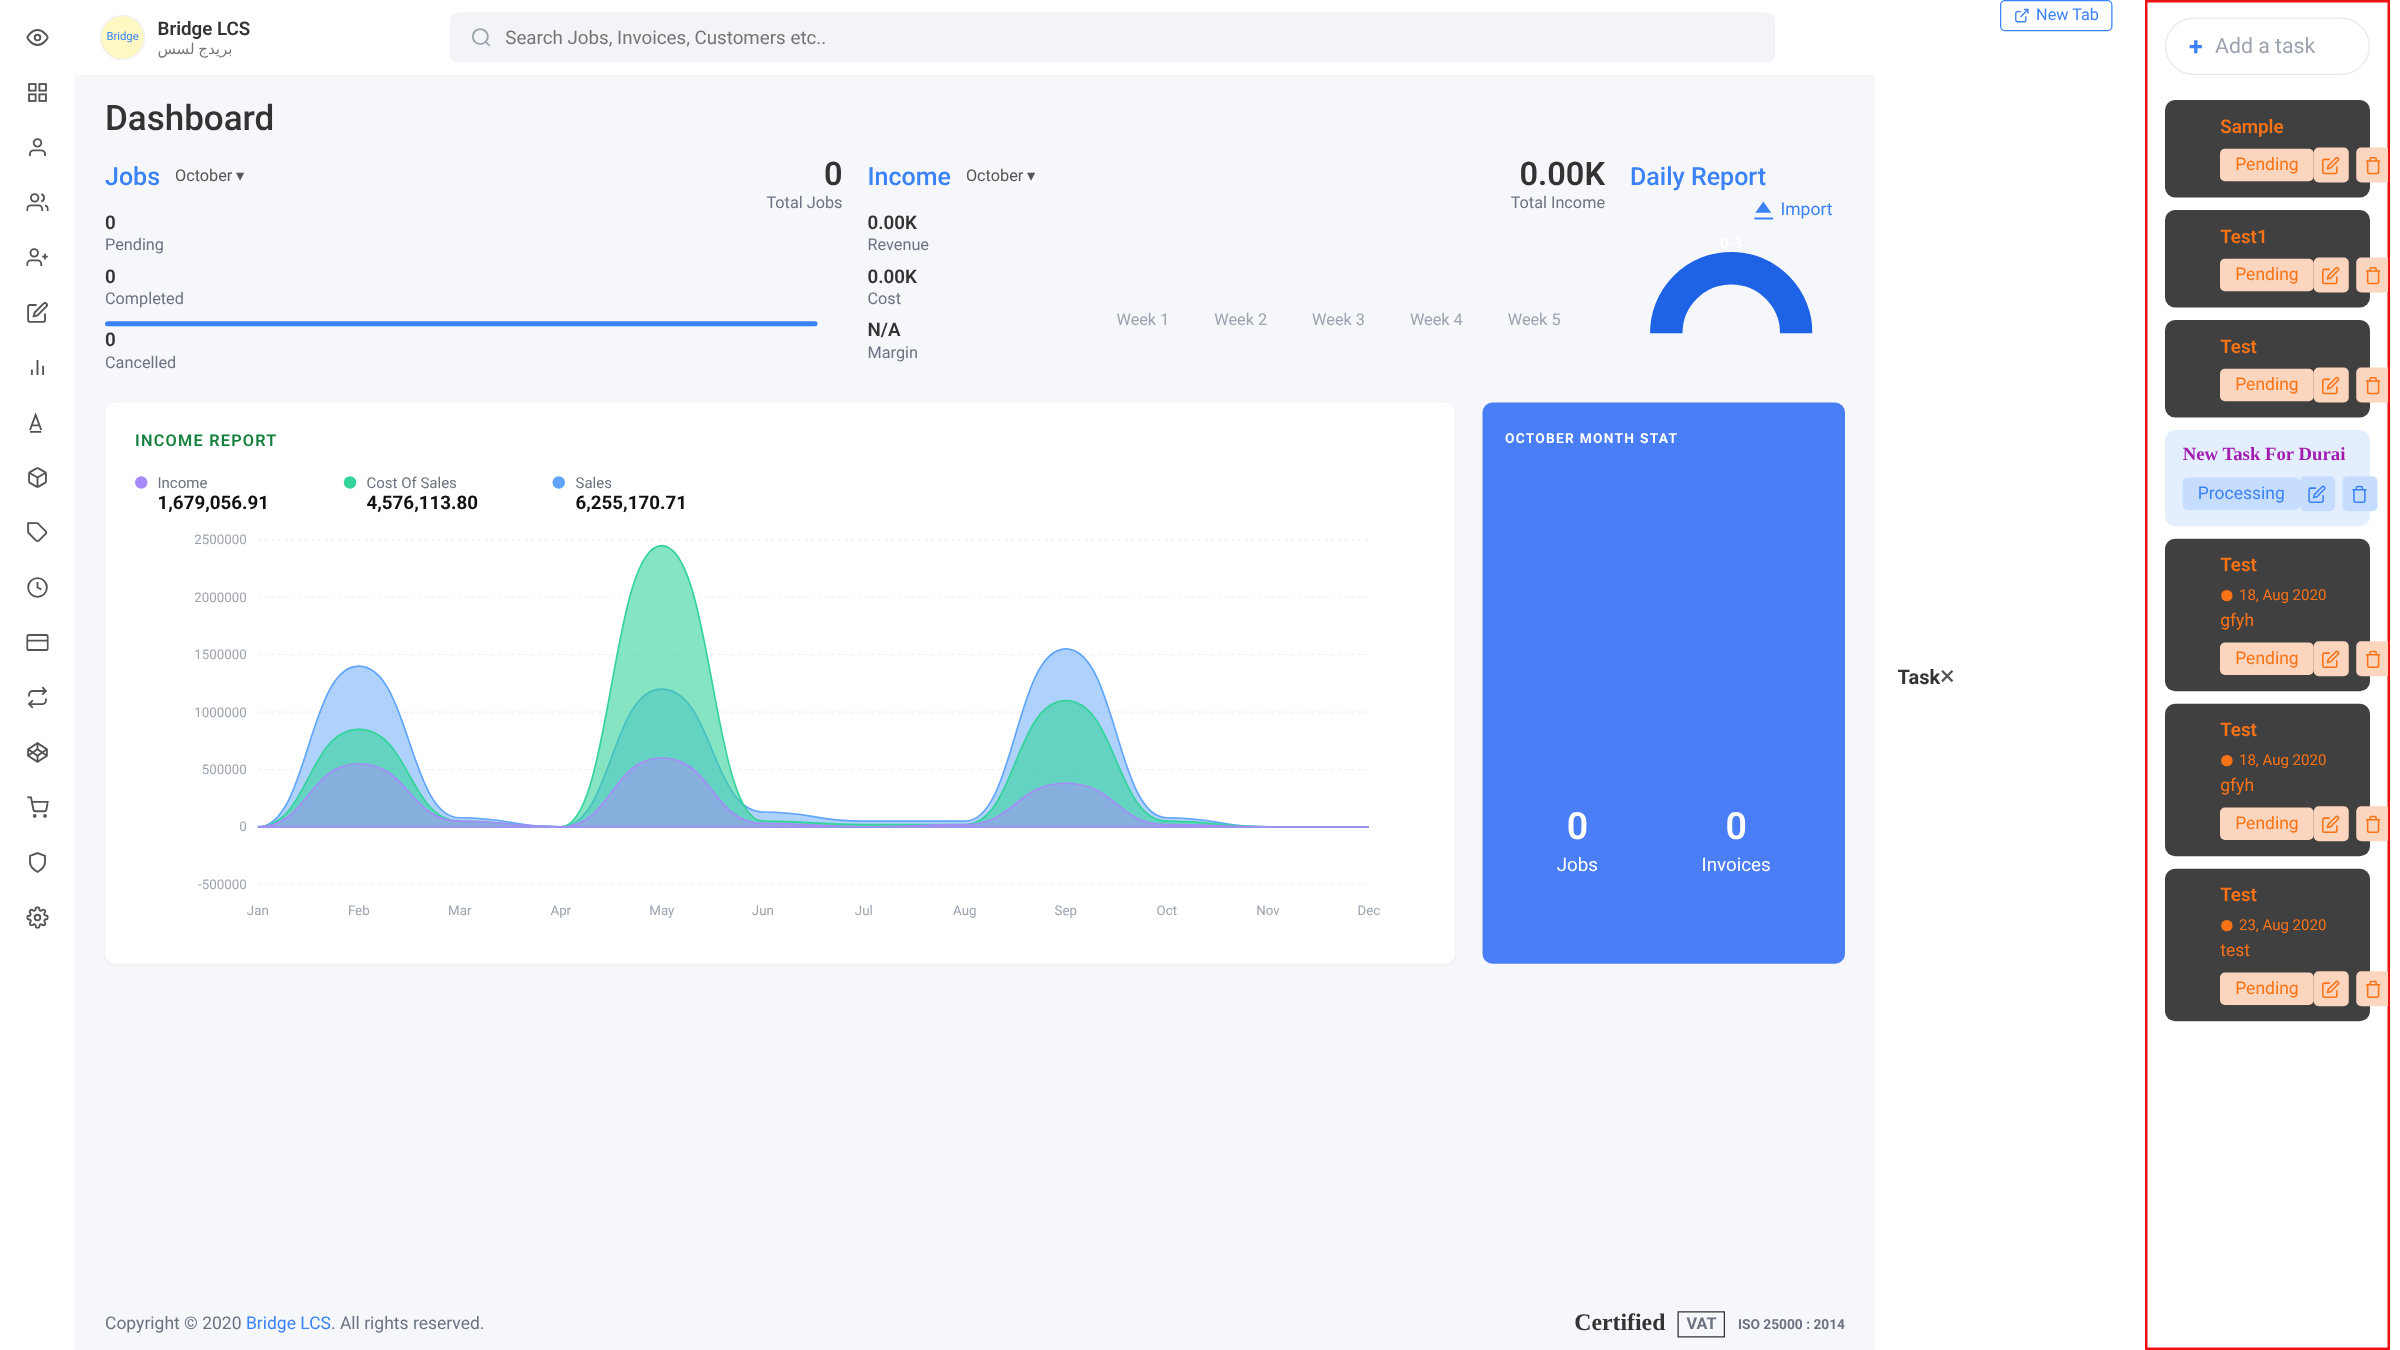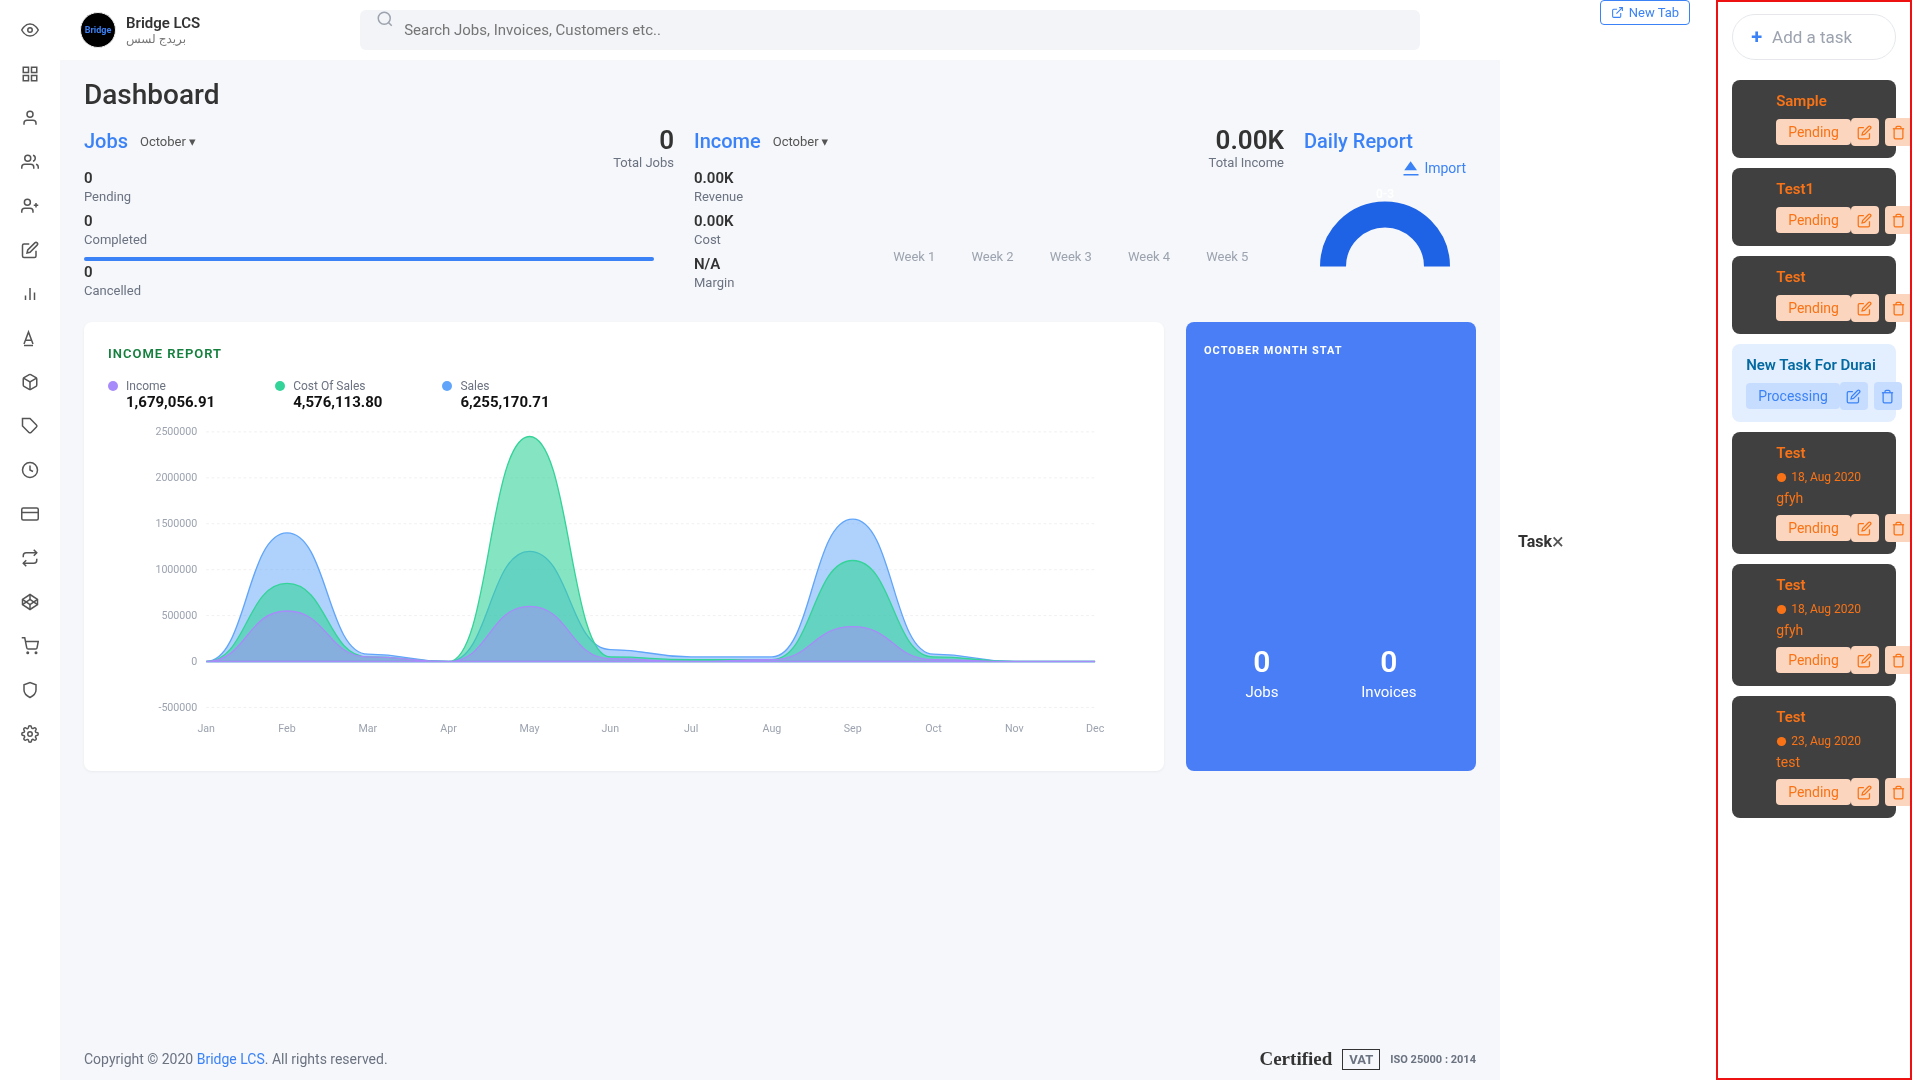--- a/index.html
+++ b/index.html
@@ -1,25 +1,25 @@
 <!DOCTYPE html>
 <html><head>
 <meta charset="utf-8">
 <style>
 * { margin:0; padding:0; box-sizing:border-box; font-family:-apple-system,BlinkMacSystemFont,"Segoe UI",Roboto,sans-serif; }
 body { background:#f5f7fa; width:1920px; height:1080px; overflow:hidden; position:relative; color:#333; }
 .left-rail { position:absolute; left:0; top:0; width:60px; height:100%; background:#fff; display:flex; flex-direction:column; align-items:center; padding-top:18px; gap:20px; }
 .left-rail .ri { width:24px; height:24px; display:flex; align-items:center; justify-content:center; color:#555; cursor:pointer; }
 .topbar { position:absolute; left:60px; top:0; right:420px; height:60px; background:#fff; display:flex; align-items:center; padding:0 20px; }
 .brand { display:flex; align-items:center; gap:10px; }
-.brand-logo { width:36px; height:36px; background:#000000; border:1px solid #eee; border-radius:50%; display:flex; align-items:center; justify-content:center; font-size:9px; font-weight:bold; color:#3b82f6; }
+.brand-logo { width:36px; height:36px; background:#fef9c3; border:1px solid #eee; border-radius:50%; display:flex; align-items:center; justify-content:center; font-size:9px; font-weight:normal; color:#3b82f6; }
 .brand-text { display:flex; flex-direction:column; }
 .brand-text .t1 { font-size:15px; font-weight:600; color:#333; }
 .brand-text .t2 { font-size:12px; color:#777; }
-.searchbox { margin-left:160px; flex:1; max-width:1060px; height:40px; background:#f2f4f7; border-radius:6px; display:flex; padding:0 16px; color:#9ca3af; }
+.searchbox { margin-left:160px; flex:1; max-width:1060px; height:40px; background:#f2f4f7; border-radius:6px; display:flex; align-items:center; padding:0 16px; color:#9ca3af; }
 .searchbox input { border:none; background:transparent; outline:none; flex:1; font-size:15px; color:#555; margin-left:10px; }
 .main { position:absolute; left:60px; top:60px; right:420px; bottom:0; padding:18px 24px; overflow:hidden; }
 .page-title { font-size:28px; font-weight:500; color:#333; margin-bottom:18px; }
 .stat-row { display:flex; gap:0; margin-bottom:18px; }
 .stat-col { display:flex; flex-direction:column; }
 .stat-jobs { width:610px; }
 .stat-income { width:610px; }
 .stat-daily { flex:1; }
 .stat-head { display:flex; align-items:center; gap:12px; margin-bottom:6px; position:relative; }
 .stat-title { font-size:20px; color:#3b82f6; font-weight:500; }
@@ -68,21 +68,21 @@
 .sp-newtab { margin:0 18px 10px; }
 .sp-newtab button { border:1px solid #3b82f6; background:#fff; color:#3b82f6; font-size:13px; padding:4px 10px; border-radius:4px; cursor:pointer; display:flex; align-items:center; gap:5px; }
 .annot-box { border:2px solid #e11; margin:0 8px; flex:1; padding:12px 14px; overflow-y:auto; }
 .add-task { border:1px solid #e5e7eb; border-radius:24px; padding:10px 18px; display:flex; align-items:center; gap:10px; color:#9ca3af; font-size:17px; margin-bottom:20px; }
 .add-task .plus { color:#3b82f6; font-size:20px; font-weight:bold; }
 .tcard { border-radius:8px; padding:12px 14px; margin-bottom:10px; position:relative; }
 .tcard.orange { background:#404040;padding-left:44px; }
 .tcard.blue { background:#e3efff; }
 .tcard-title { font-size:15px; font-weight:600; margin-bottom:8px; }
 .tcard.orange .tcard-title { color:#f97316; }
-.tcard.blue .tcard-title { color:#0369a1; }
+.tcard.blue .tcard-title { color:#a21caf;font-family:Liberation Serif, serif; }
 .tcard-date { font-size:12px; margin-bottom:6px; display:flex; align-items:center; gap:4px;}
 .tcard.orange .tcard-date { color:#f97316; }
 .tcard-desc { font-size:14px; margin-bottom:8px; }
 .tcard.orange .tcard-desc { color:#f97316; }
 .tcard-bottom { display:flex; justify-content:space-between; align-items:center; }
 .badge { font-size:14px; padding:5px 12px; border-radius:4px; }
 .badge.orange { background:#fbd5bd; color:#f97316; }
 .badge.blue { background:#c7ddff; color:#3b82f6; }
 .tactions { display:flex; gap:6px; }
 .tactions .ab { width:28px; height:28px; border-radius:4px; display:flex; align-items:center; justify-content:center; cursor:pointer; }

